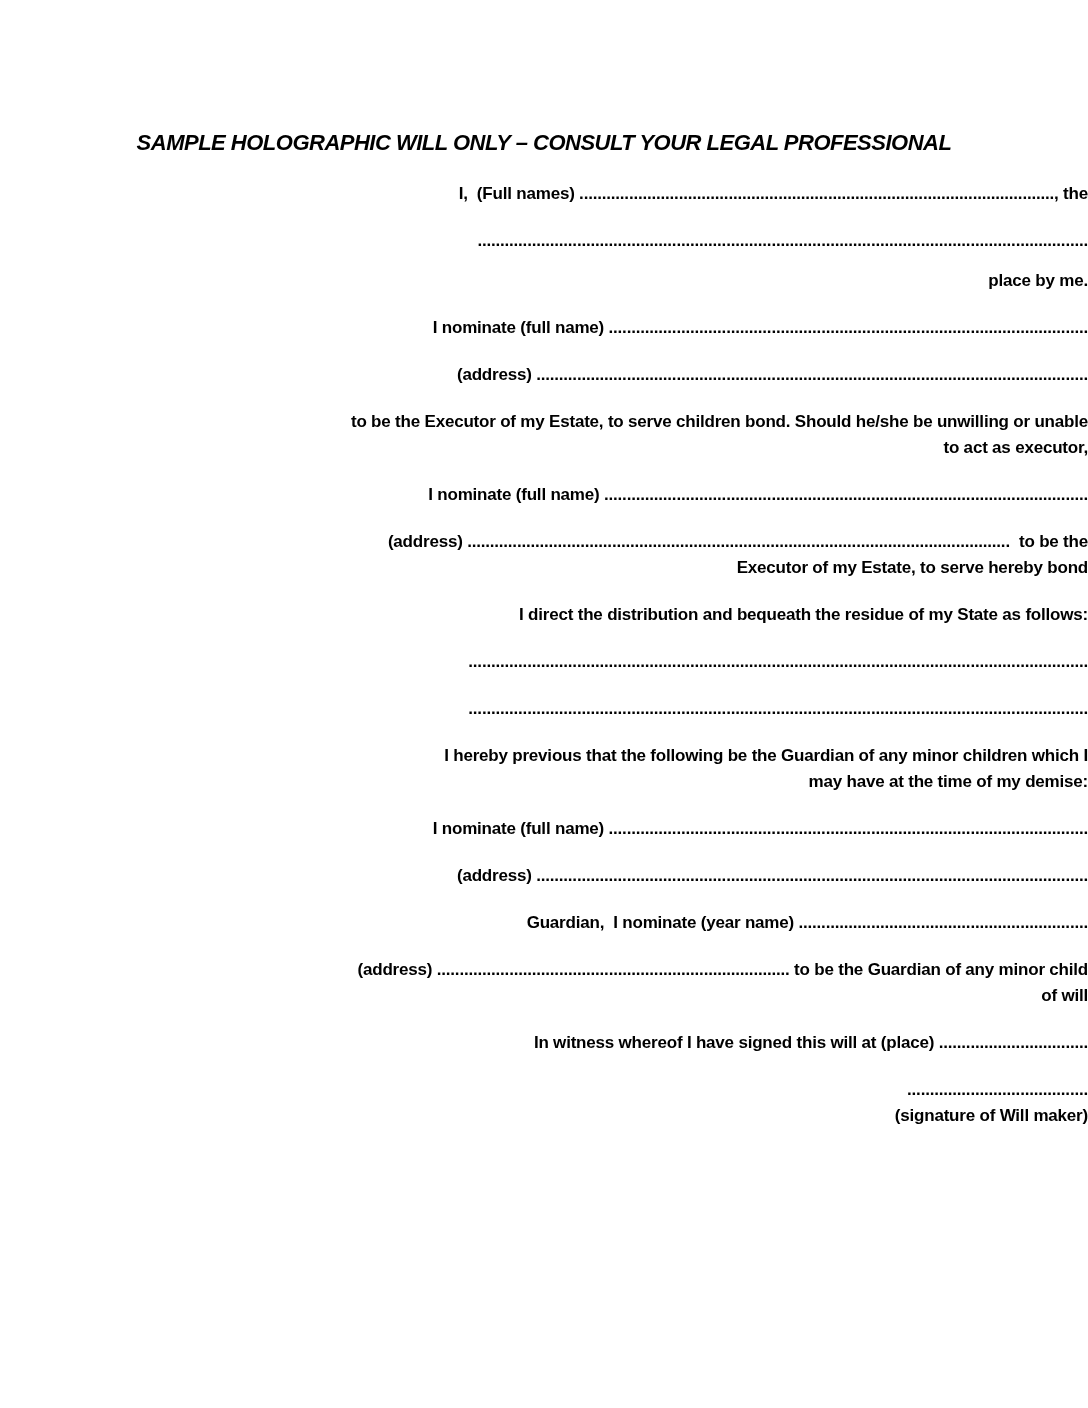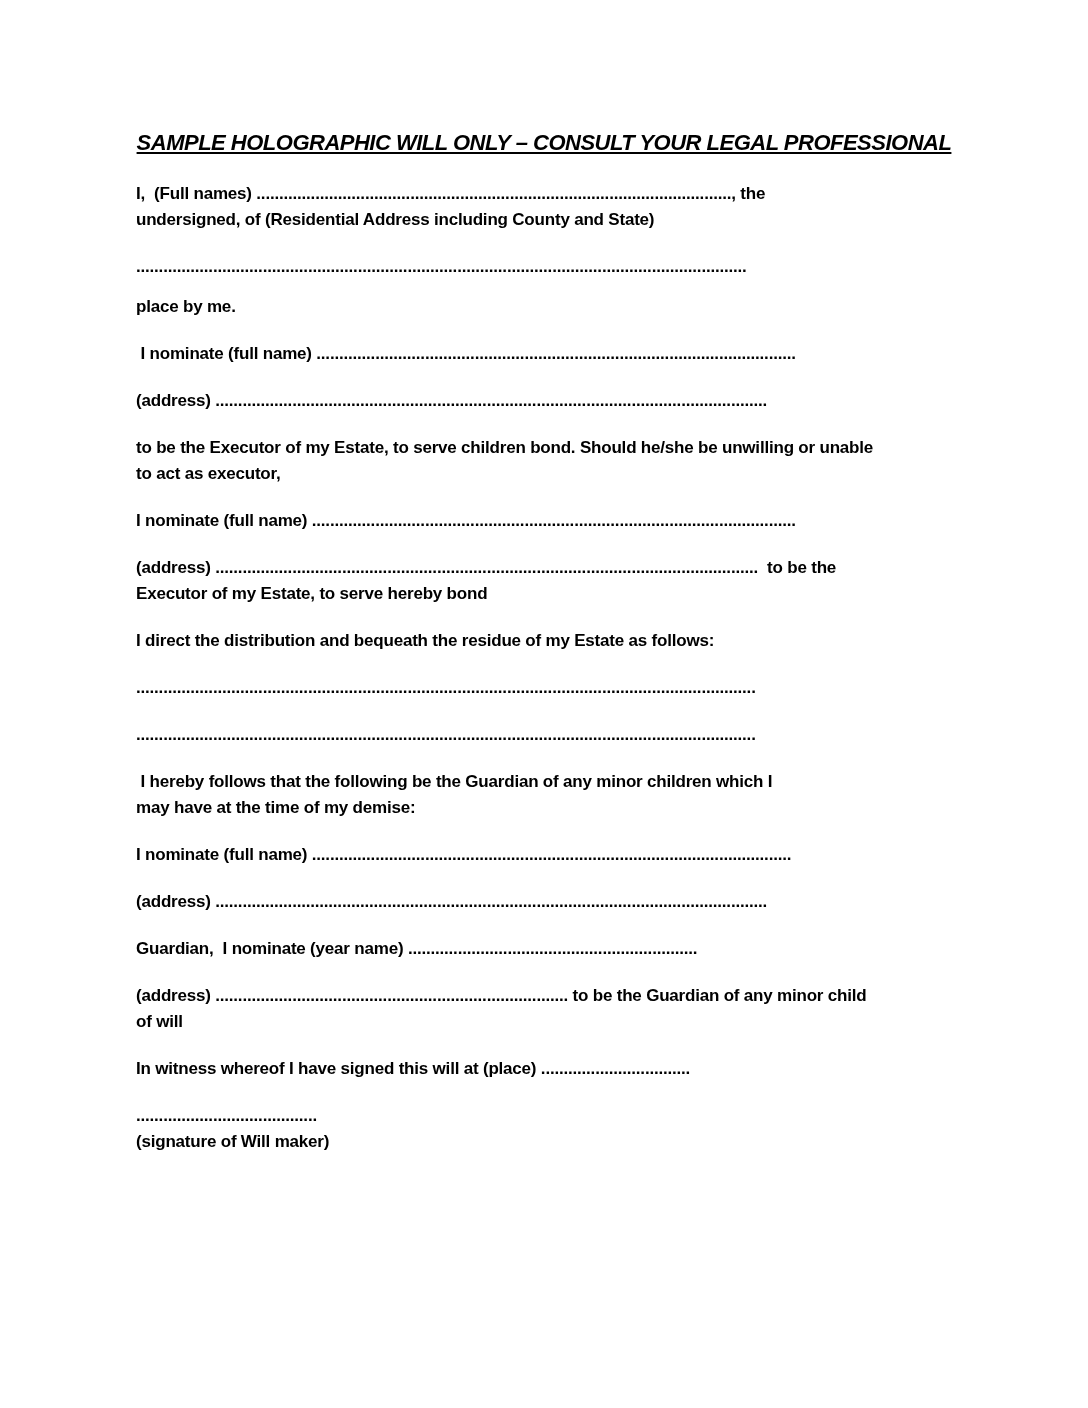--- a/index.html
+++ b/index.html
@@ -22,51 +22,50 @@
     line-height: 26px;
     letter-spacing: -0.2px;
   }
   .title {
     width: 1088px;
     text-align: center;
     font-size: 22px;
     line-height: 26px;
     font-style: italic;
     font-weight: bold;
-    text-decoration: underline;
     margin: 0 0 25px 0;
     letter-spacing: -0.5px;
     white-space: pre;
   }
   .body {
     margin-left: 128px;
   }
   .block {
     margin: 0 0 21px 8px;
+    text-align: right;
   }
   .block.gap-top-sm { margin-top: 6px; }
   .block.gap-bottom-sm { margin-bottom: 14px; }
   .block.gap-top-md { margin-top: 10px; }
   .block.gap-top-lg { margin-top: 12px; }
   .line {
     white-space: pre;
   }
 </style>
 </head>
 <body>
 
 <div class="page">
 
   <div class="title">SAMPLE HOLOGRAPHIC WILL ONLY – CONSULT YOUR LEGAL PROFESSIONAL</div>
 
   <div class="body">
 
     <div class="block">
       <div class="line">I,  (Full names) ........................................................................................................., the</div>
-      <div class="line">undersigned, of (Residential Address including County and State)</div>
     </div>
 
     <div class="block gap-top-sm gap-bottom-sm">
       <div class="line">.......................................................................................................................................</div>
     </div>
 
     <div class="block">
       <div class="line">place by me.</div>
     </div>
 
@@ -86,33 +85,33 @@
     <div class="block">
       <div class="line">I nominate (full name) ...........................................................................................................</div>
     </div>
 
     <div class="block">
       <div class="line">(address) ........................................................................................................................  to be the</div>
       <div class="line">Executor of my Estate, to serve hereby bond</div>
     </div>
 
     <div class="block">
-      <div class="line">I direct the distribution and bequeath the residue of my Estate as follows:</div>
+      <div class="line">I direct the distribution and bequeath the residue of my State as follows:</div>
     </div>
 
     <div class="block gap-top-md">
       <div class="line">.........................................................................................................................................</div>
     </div>
 
     <div class="block">
       <div class="line">.........................................................................................................................................</div>
     </div>
 
     <div class="block">
-      <div class="line"> I hereby follows that the following be the Guardian of any minor children which I</div>
+      <div class="line"> I hereby previous that the following be the Guardian of any minor children which I</div>
       <div class="line">may have at the time of my demise:</div>
     </div>
 
     <div class="block">
       <div class="line">I nominate (full name) ..........................................................................................................</div>
     </div>
 
     <div class="block">
       <div class="line">(address) ..........................................................................................................................</div>
     </div>

